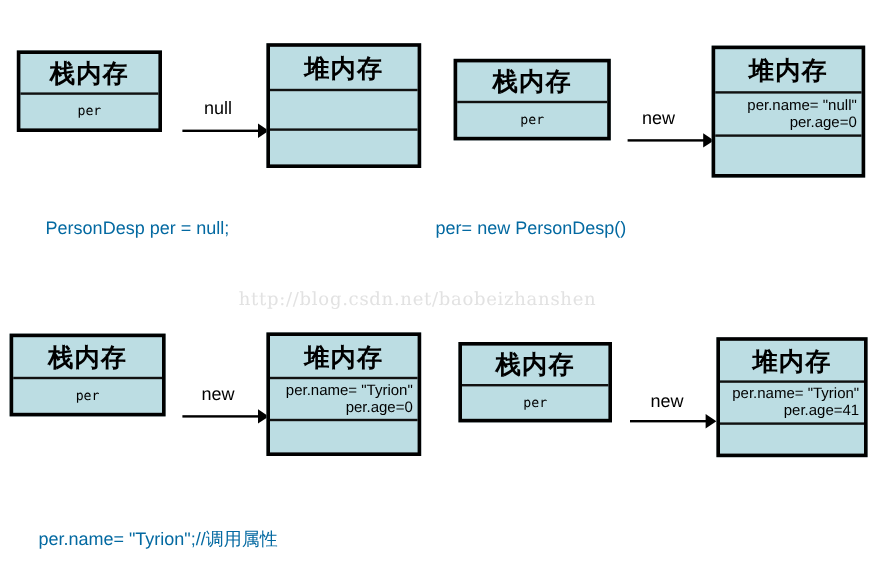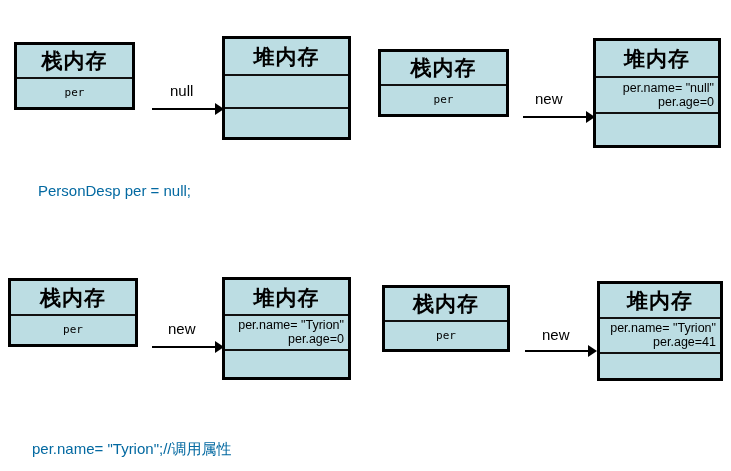--- a/index.html
+++ b/index.html
@@ -155,21 +155,23 @@
 
   <div class="mem-box" style="left:593px; top:38px; width:128px; height:110px;">
     <div class="cell title" style="height:36px;">堆内存</div>
     <div class="cell fields" style="height:36px;">
       <span>per.name= "null"</span>
       <span>per.age=0</span>
     </div>
     <div class="cell empty" style="height:34px;"></div>
   </div>
 
-
+  <div class="caption" style="left:363px; top:182px;">per= new PersonDesp()</div>
+
+  <div class="watermark" style="left:199px; top:240px;">http://blog.csdn.net/baobeizhanshen</div>
 
   <div class="mem-box" style="left:8px; top:278px; width:130px; height:69px;">
     <div class="cell title" style="height:35px;">栈内存</div>
     <div class="cell var" style="height:32px;">per</div>
   </div>
 
   <div class="arrow" style="left:152px; top:340px; width:72px;">
     <div class="shaft" style="width:64px;"></div>
     <div class="head" style="left:63px;"></div>
   </div>

